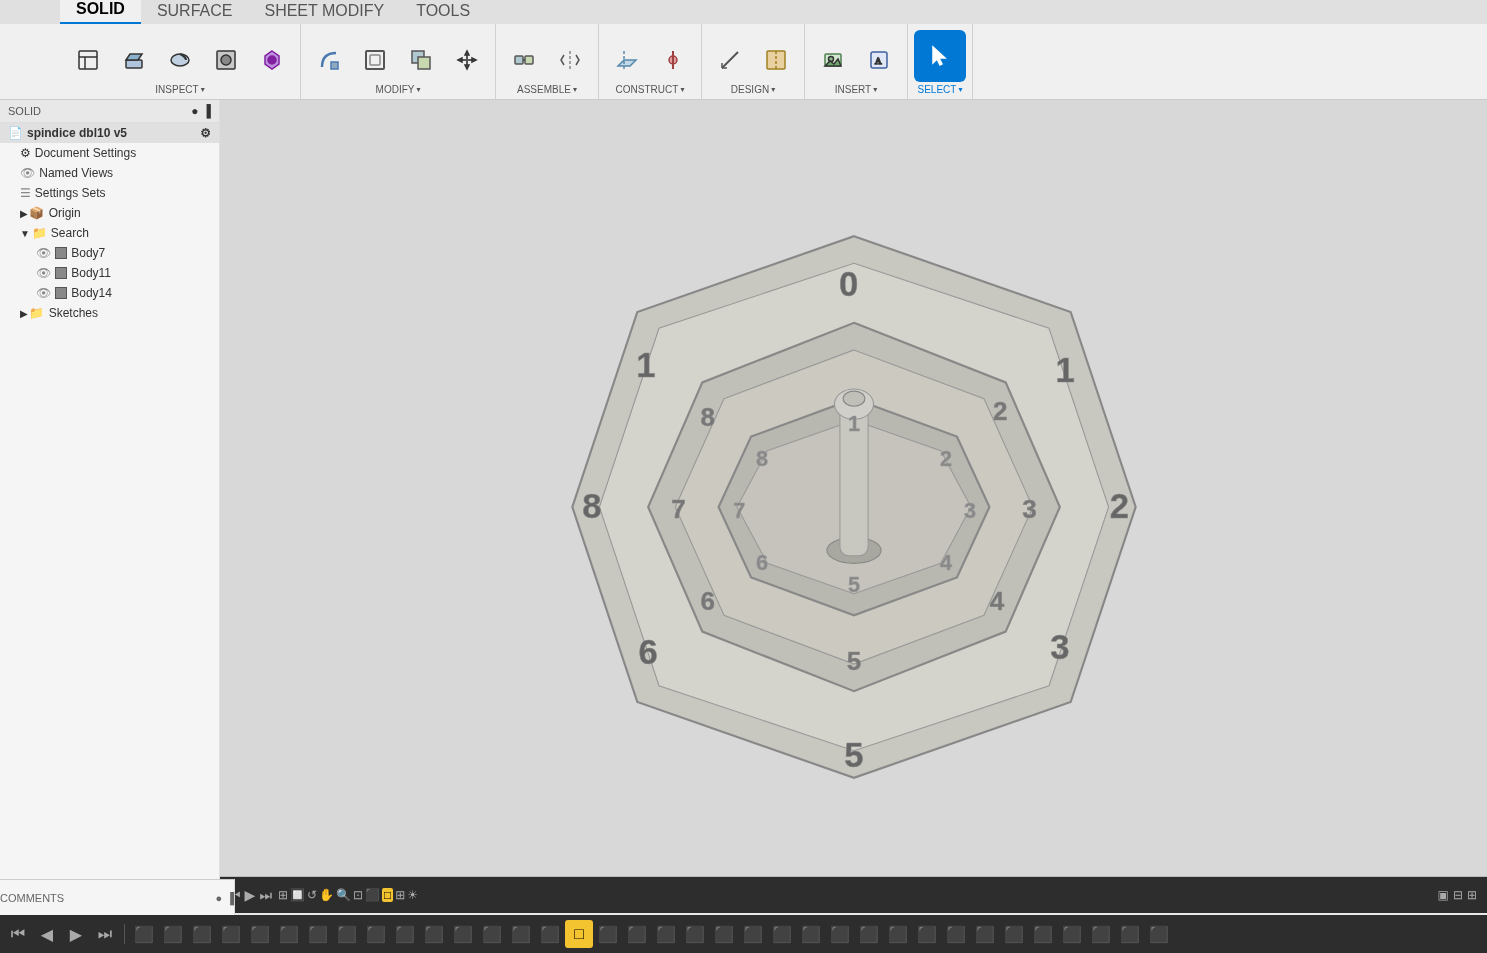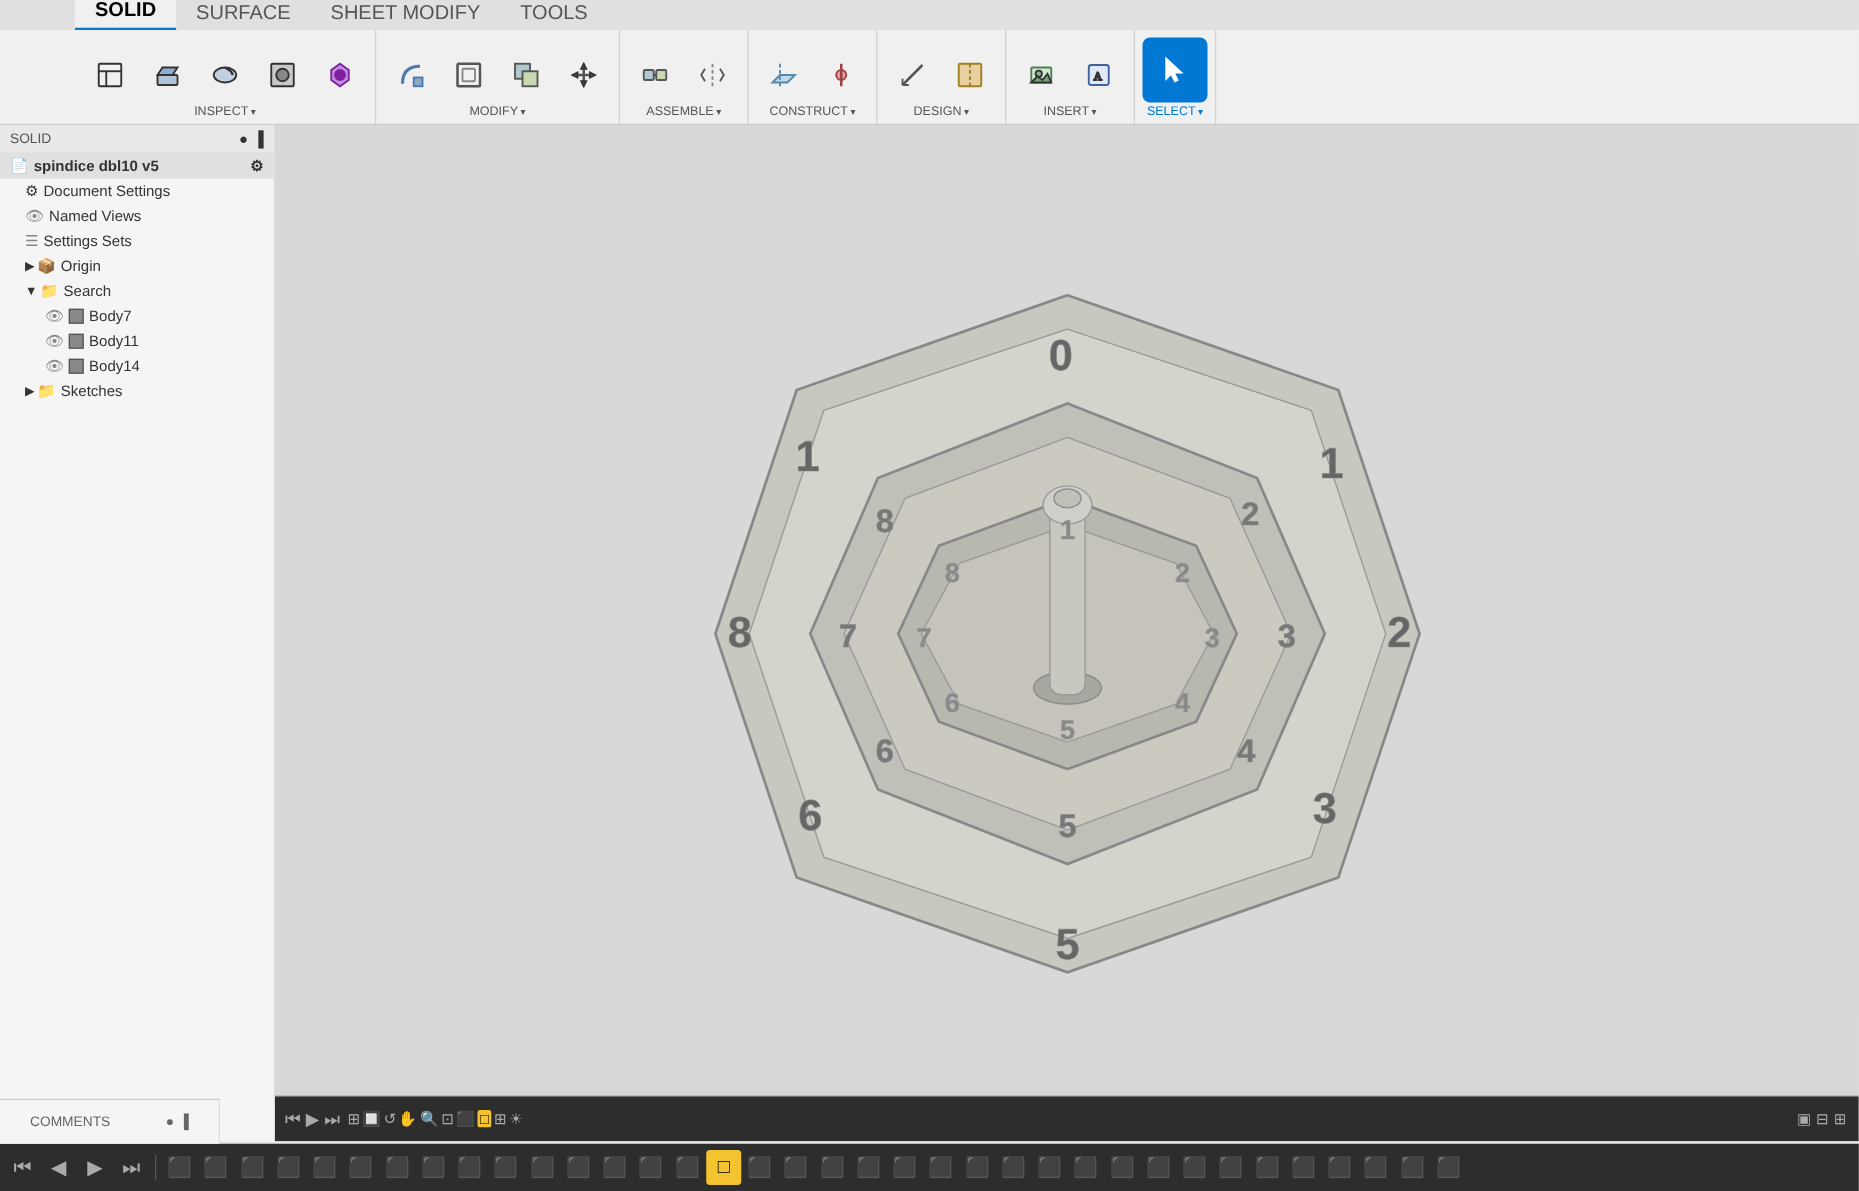--- a/index.html
+++ b/index.html
@@ -490,19 +490,19 @@
   <span class="bi">⬛</span>
   <span class="bi">⬛</span>
   <span class="bi">⬛</span>
   <span class="bi">⬛</span>
   <span class="bi">⬛</span>
   <span class="bi">⬛</span>
   <span class="bi">⬛</span>
   <span class="bi">⬛</span>
 </div>
 
-<div style="position:absolute; bottom:38px; left:0; width:176px; height:36px; background:#f5f5f5; border-top:1px solid #ccc; border-right:1px solid #ddd; display:flex; align-items:center; padding:0 24px; font-size:11px; color:#666;">
+<div style="position:absolute; bottom:38px; left:0; width:235px; height:36px; background:#f5f5f5; border-top:1px solid #ccc; border-right:1px solid #ddd; display:flex; align-items:center; padding:0 0; font-size:11px; color:#666;">
   <span>COMMENTS</span>
   <div style="margin-left:auto; display:flex; gap:4px;">
     <span style="cursor:pointer;">●</span>
     <span style="cursor:pointer;">▐</span>
   </div>
 </div>
 
 </body></html>

